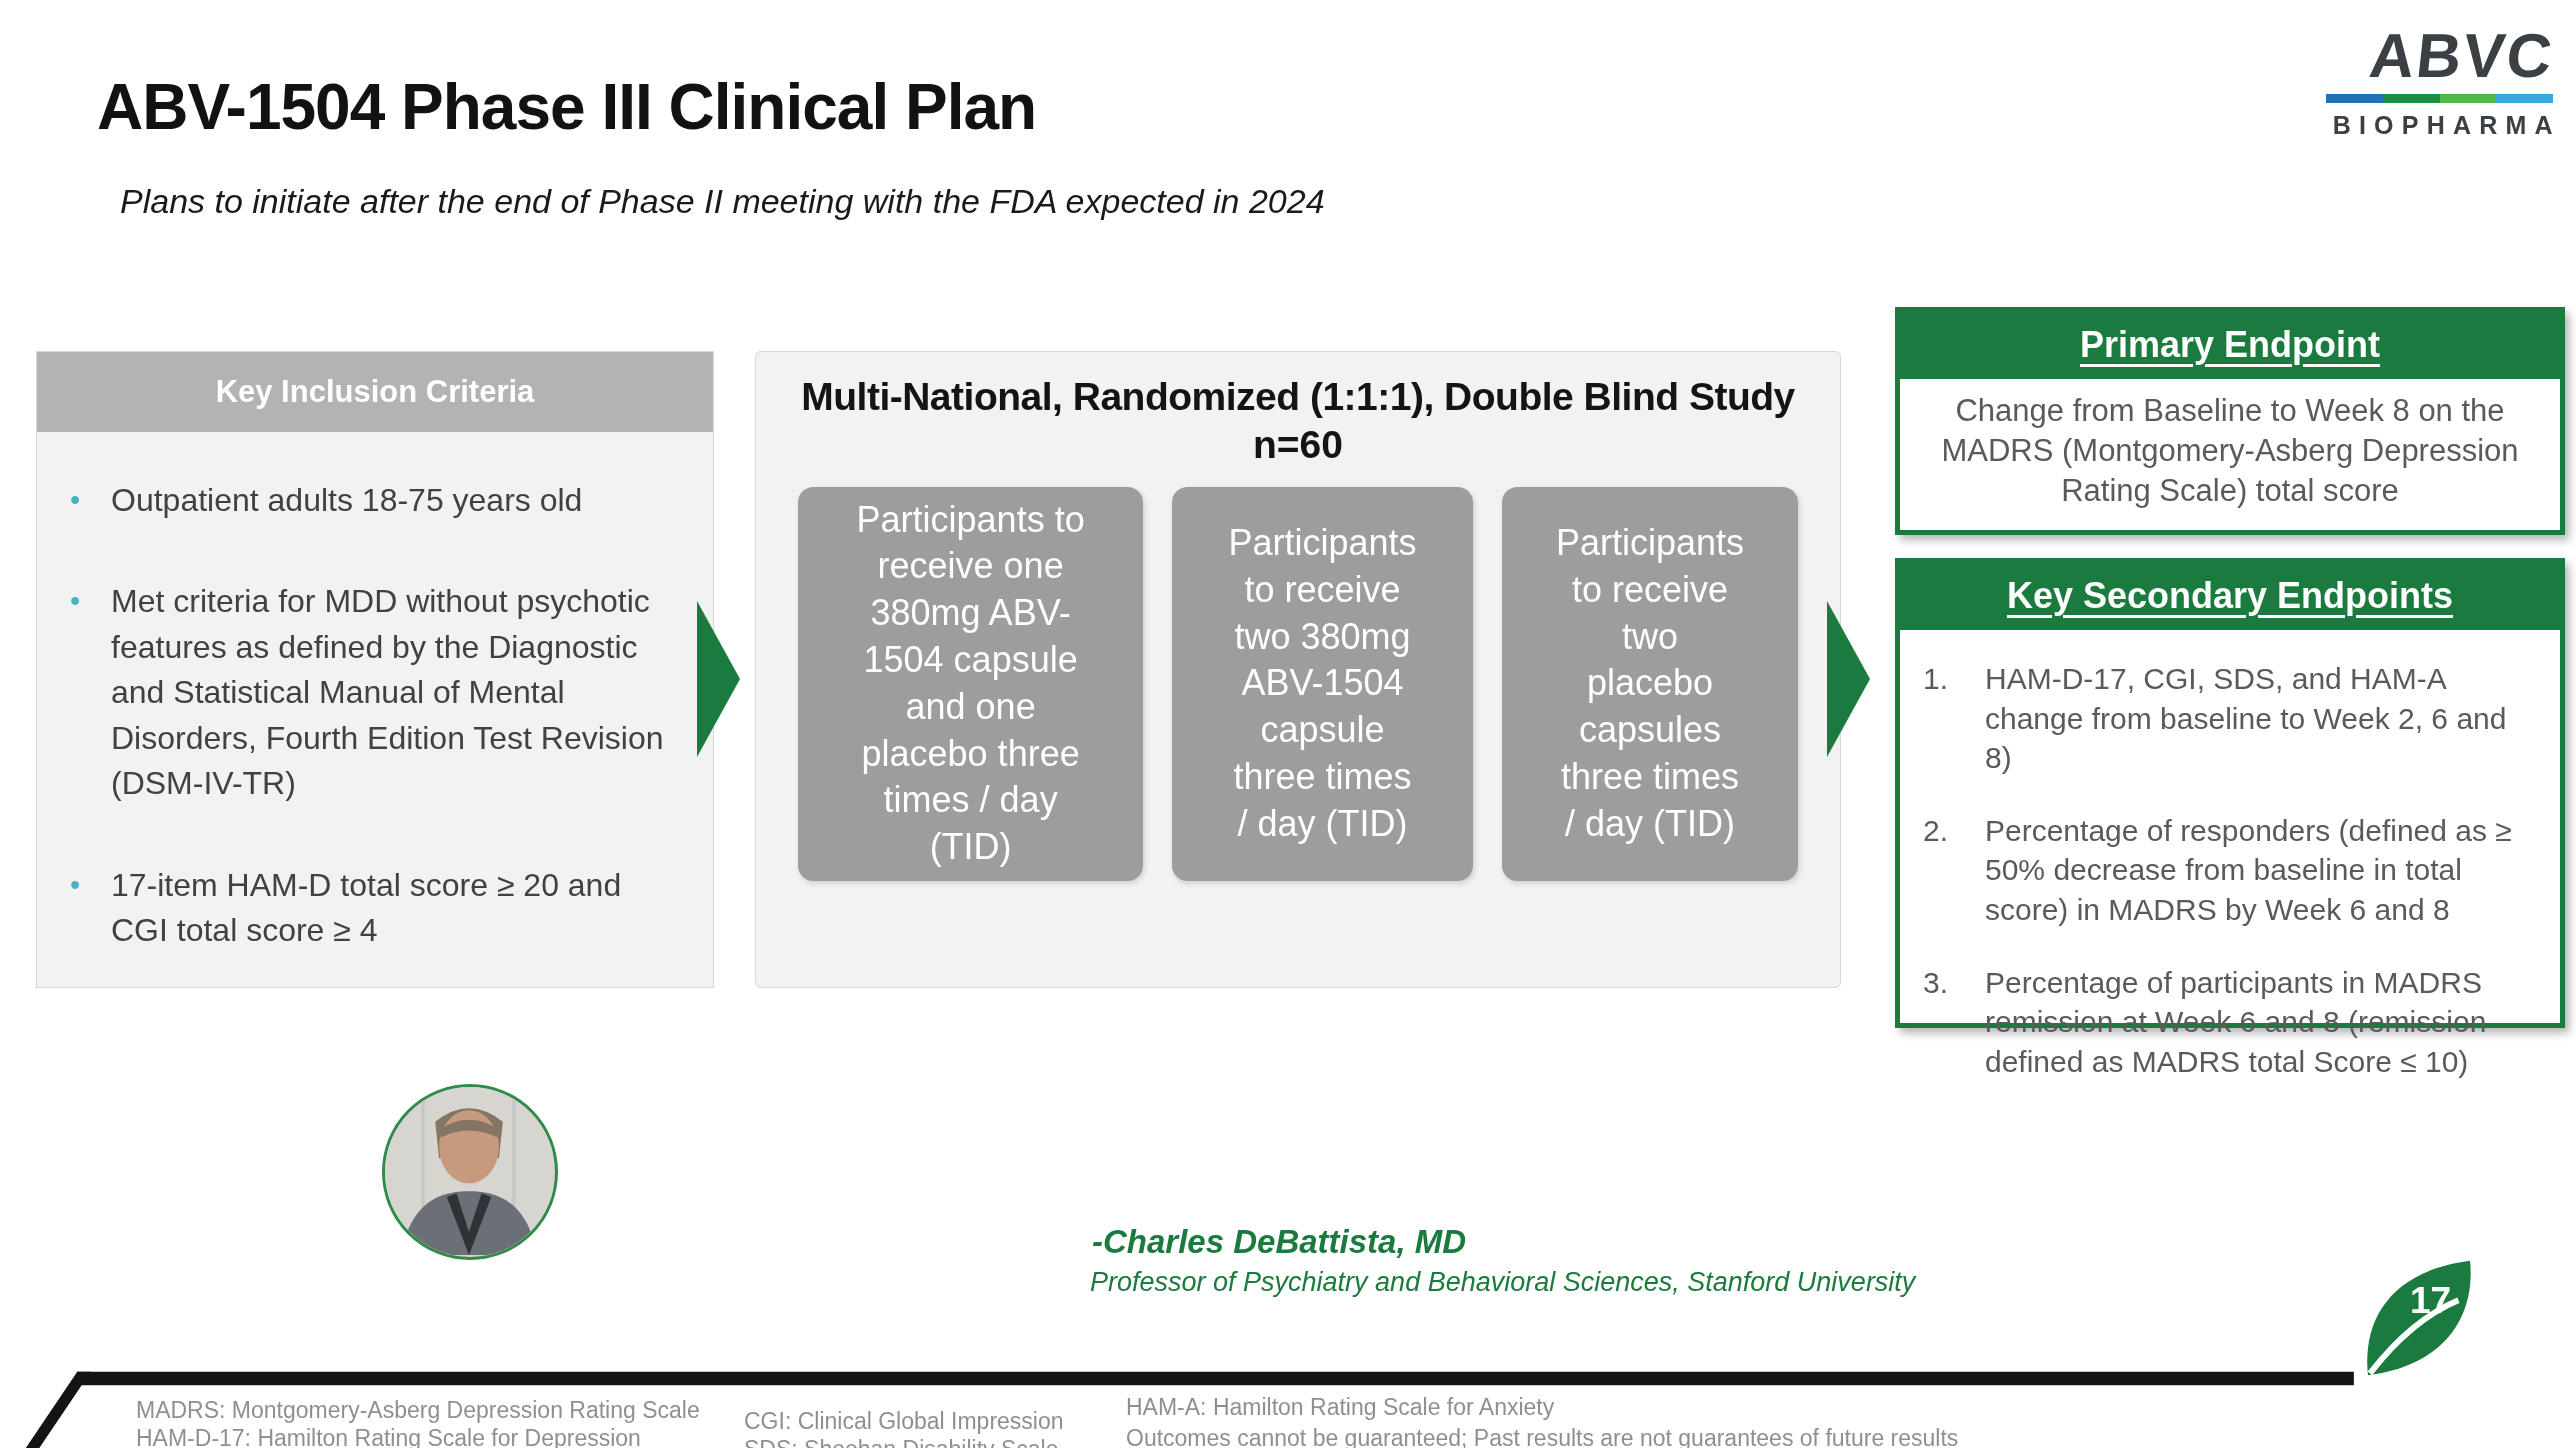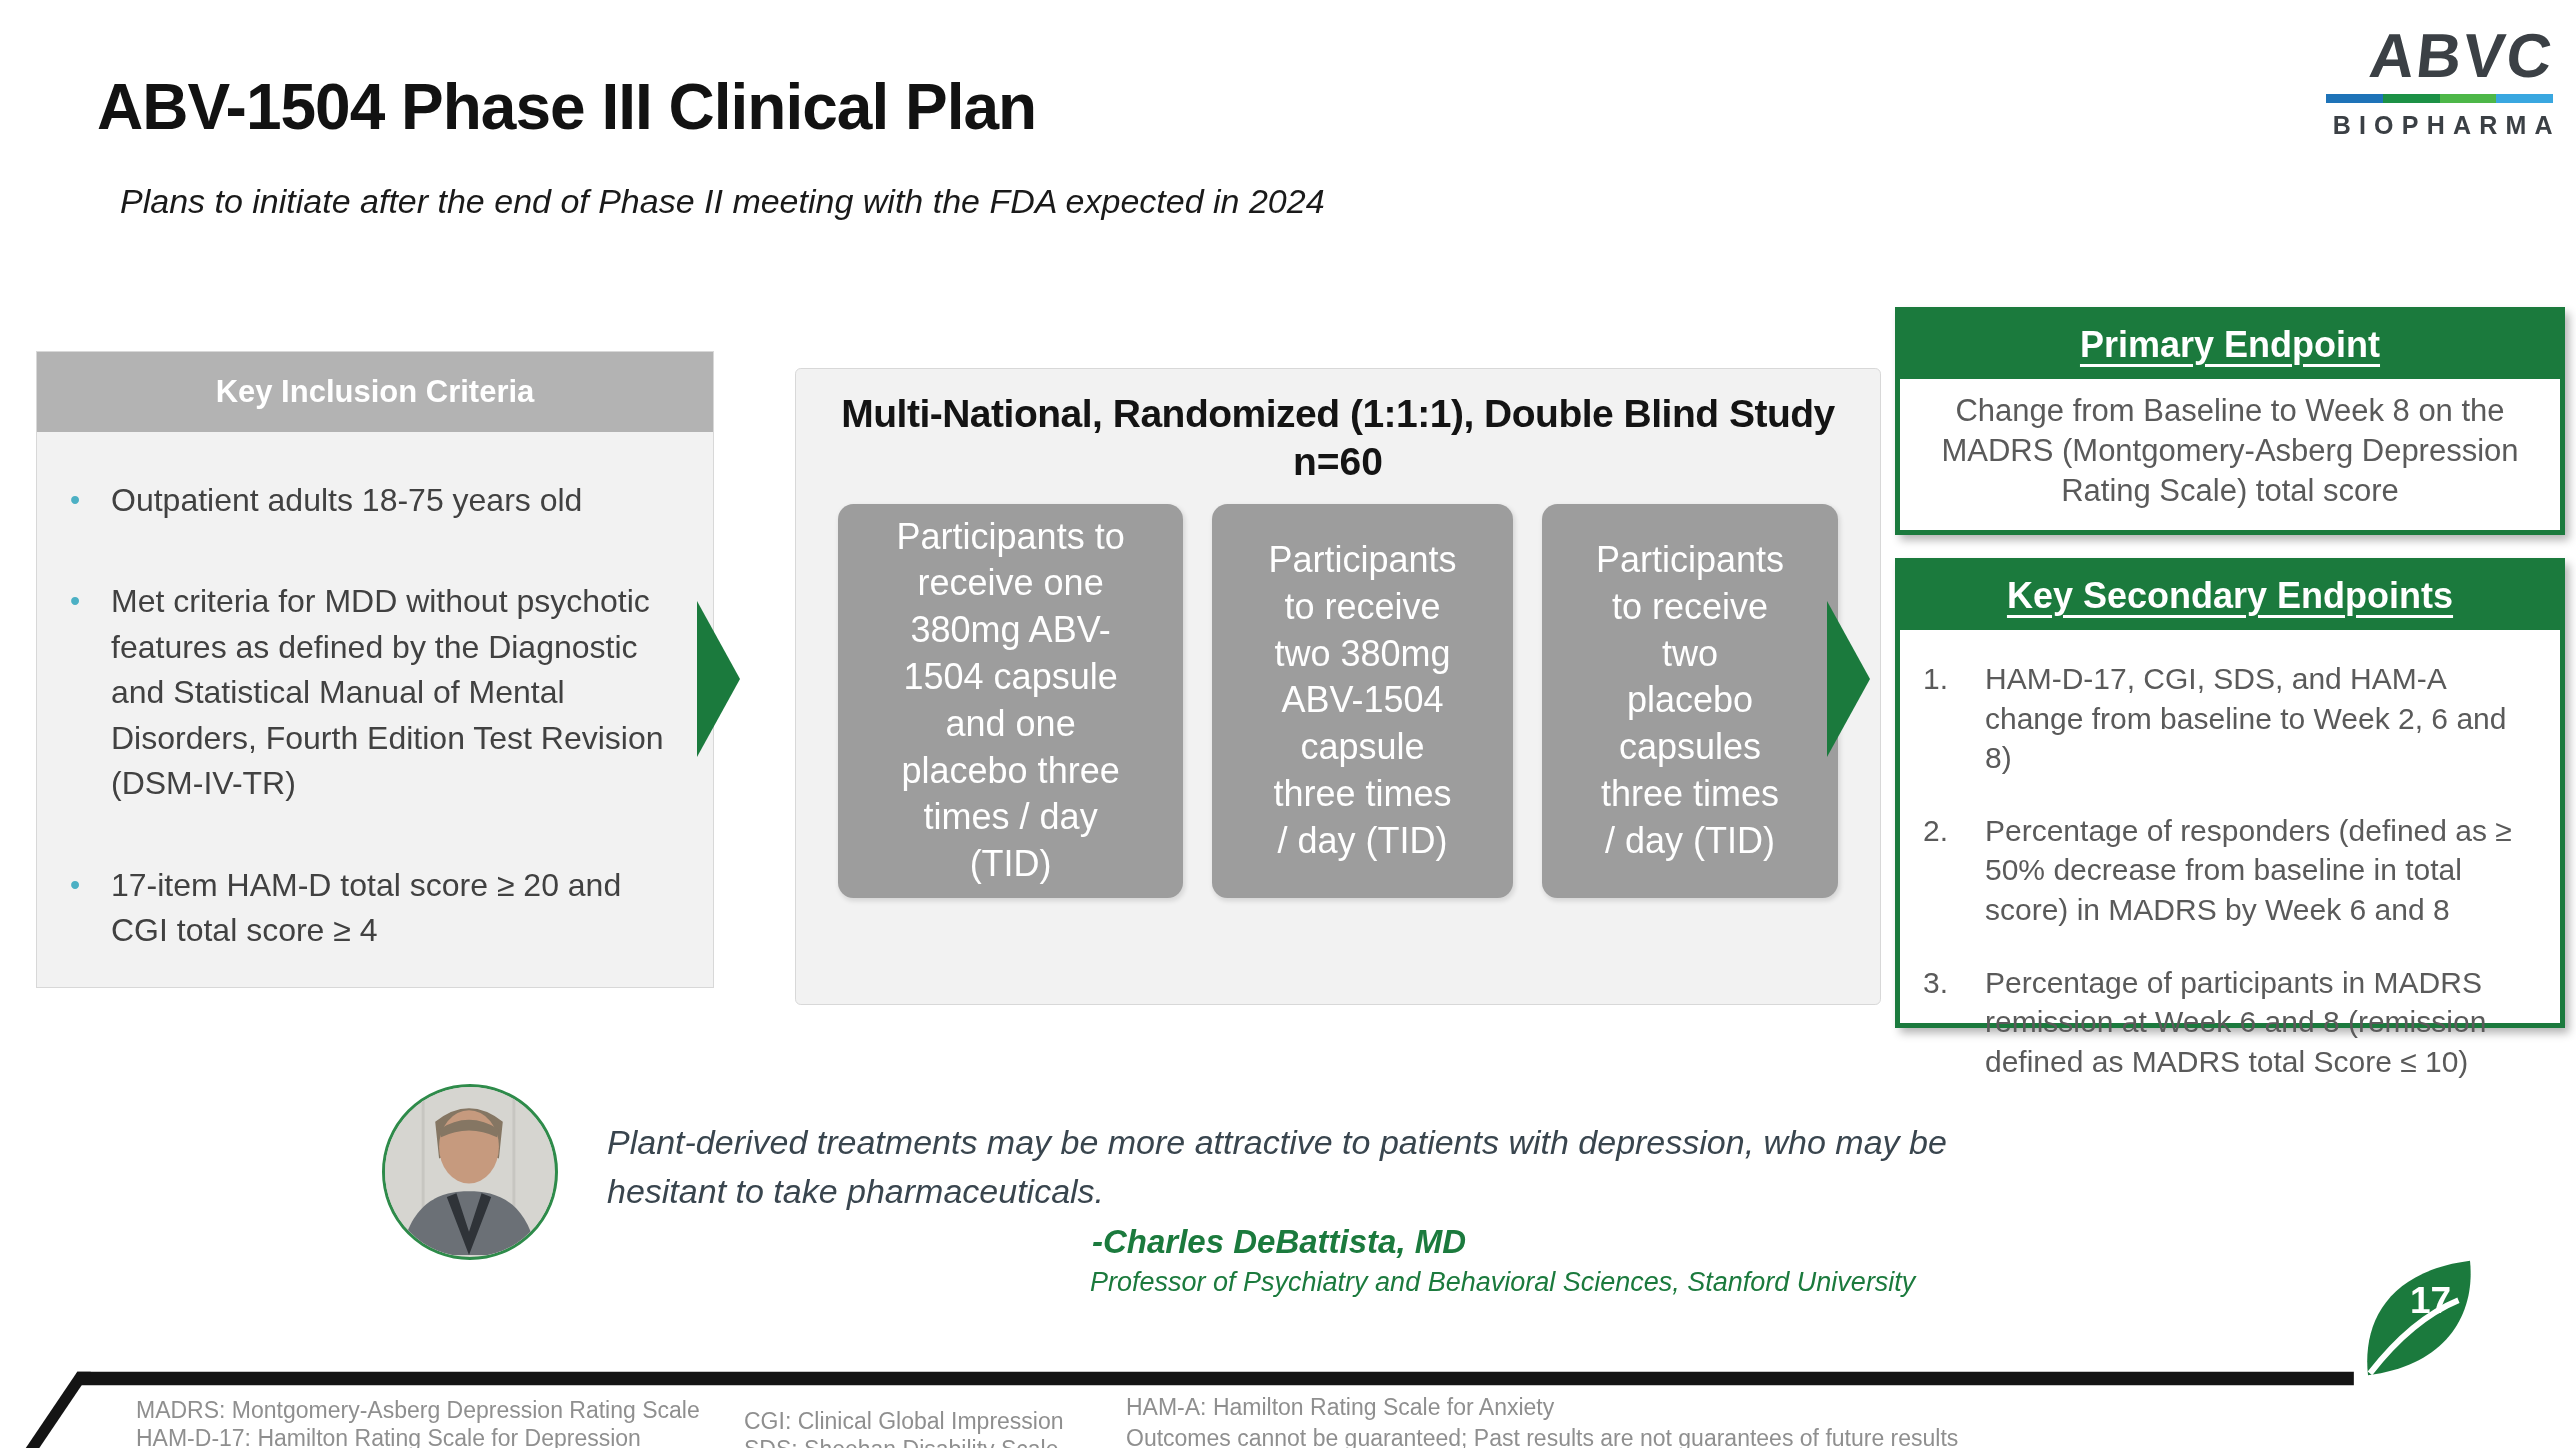--- a/index.html
+++ b/index.html
@@ -21,21 +21,21 @@
   .inclusion{left:36px;top:351px;width:676px;height:635px;}
   .inclusion-header{height:80px;background:#b3b3b3;color:#fff;font-size:31px;font-weight:700;display:flex;align-items:center;justify-content:center;}
   .inclusion-body{padding:46px 37px 0 33px;}
   .bullet-item{display:grid;grid-template-columns:41px 1fr;margin-bottom:56px;font-size:32px;line-height:1.42;color:#414141;}
   .bullet-dot{color:#4cb0c4;font-size:29px;line-height:1.55;}
   
   .flow-arrow{position:absolute;width:43px;height:156px;background:#1b7a3d;clip-path:polygon(0 0,100% 50%,0 100%);}
   .arrow-1{left:697px;top:601px;}
   .arrow-2{left:1827px;top:601px;}
   
-  .study{left:755px;top:368px;width:1084px;height:635px;border-radius:5.8px;margin-left:40px;}
+  .study{left:755px;top:351px;width:1084px;height:635px;border-radius:5.8px;}
   .study-title{margin-top:23px;text-align:center;font-size:39px;font-weight:800;color:#141414;letter-spacing:-0.5px;white-space:nowrap;}
   .study-n{text-align:center;font-size:39px;font-weight:800;color:#141414;margin-top:3.9px;}
   .arms{position:absolute;left:42px;right:42px;top:135px;display:flex;flex-direction:row;gap:29px;}
   .arm{background:#9d9d9d;border-radius:15.5px;color:#fff;font-size:36px;line-height:1.3;text-align:center;
        min-height:133px;display:flex;align-items:center;justify-content:center;padding:9.7px 54px;
        box-shadow:1.9px 2.9px 4.8px rgba(0,0,0,0.12);}
   
   .endpoint{position:absolute;left:1895px;width:670px;background:#ffffff;border:5.8px solid #1b7a3d;
             box-shadow:4.8px 5.8px 8.7px rgba(0,0,0,0.3);box-sizing:border-box;}
   .endpoint-header{background:#1b7a3d;color:#fff;text-align:center;font-size:36px;font-weight:800;
@@ -139,21 +139,20 @@
       <rect x="0" y="0" width="174" height="174" fill="#d6d5d0"></rect>
       <rect x="38" y="0" width="3" height="174" fill="#c7c6c1"></rect>
       <rect x="132" y="0" width="3" height="174" fill="#c7c6c1"></rect>
       <path d="M52 36 Q87 8 122 36 L118 74 Q87 60 56 74 Z" fill="#857663"></path>
       <ellipse cx="87" cy="62" rx="31" ry="38" fill="#c69a7e"></ellipse>
       <path d="M56 44 Q87 24 118 44 L116 52 Q87 38 58 52 Z" fill="#857663"></path>
       <path d="M16 176 C26 118 58 108 87 108 C116 108 148 118 158 176 Z" fill="#6b7076"></path>
       <path d="M64 114 L87 174 L110 114 L100 110 L87 150 L74 110 Z" fill="#2f3338"></path>
     </svg>
   </div>
-  <div class="quote-text">Plant-derived treatments may be more attractive to patients with depression, who may be hesitant to take pharmaceuticals.</div>
   <div class="quote-author">-Charles DeBattista, MD</div>
   <div class="quote-author-title">Professor of Psychiatry and Behavioral Sciences, Stanford University</div>
 
   <svg class="footer-band" viewBox="0 0 2667 90">
     <polygon points="80,10 2437,10 2437,24 74,24" fill="#141414"></polygon>
     <polygon points="80,10 94,10 40,90 26,90" fill="#141414"></polygon>
   </svg>
 
   <div class="footer-text f-r1 f-c1">MADRS: Montgomery-Asberg Depression Rating Scale</div>
   <div class="footer-text f-r2 f-c1">HAM-D-17: Hamilton Rating Scale for Depression</div>

